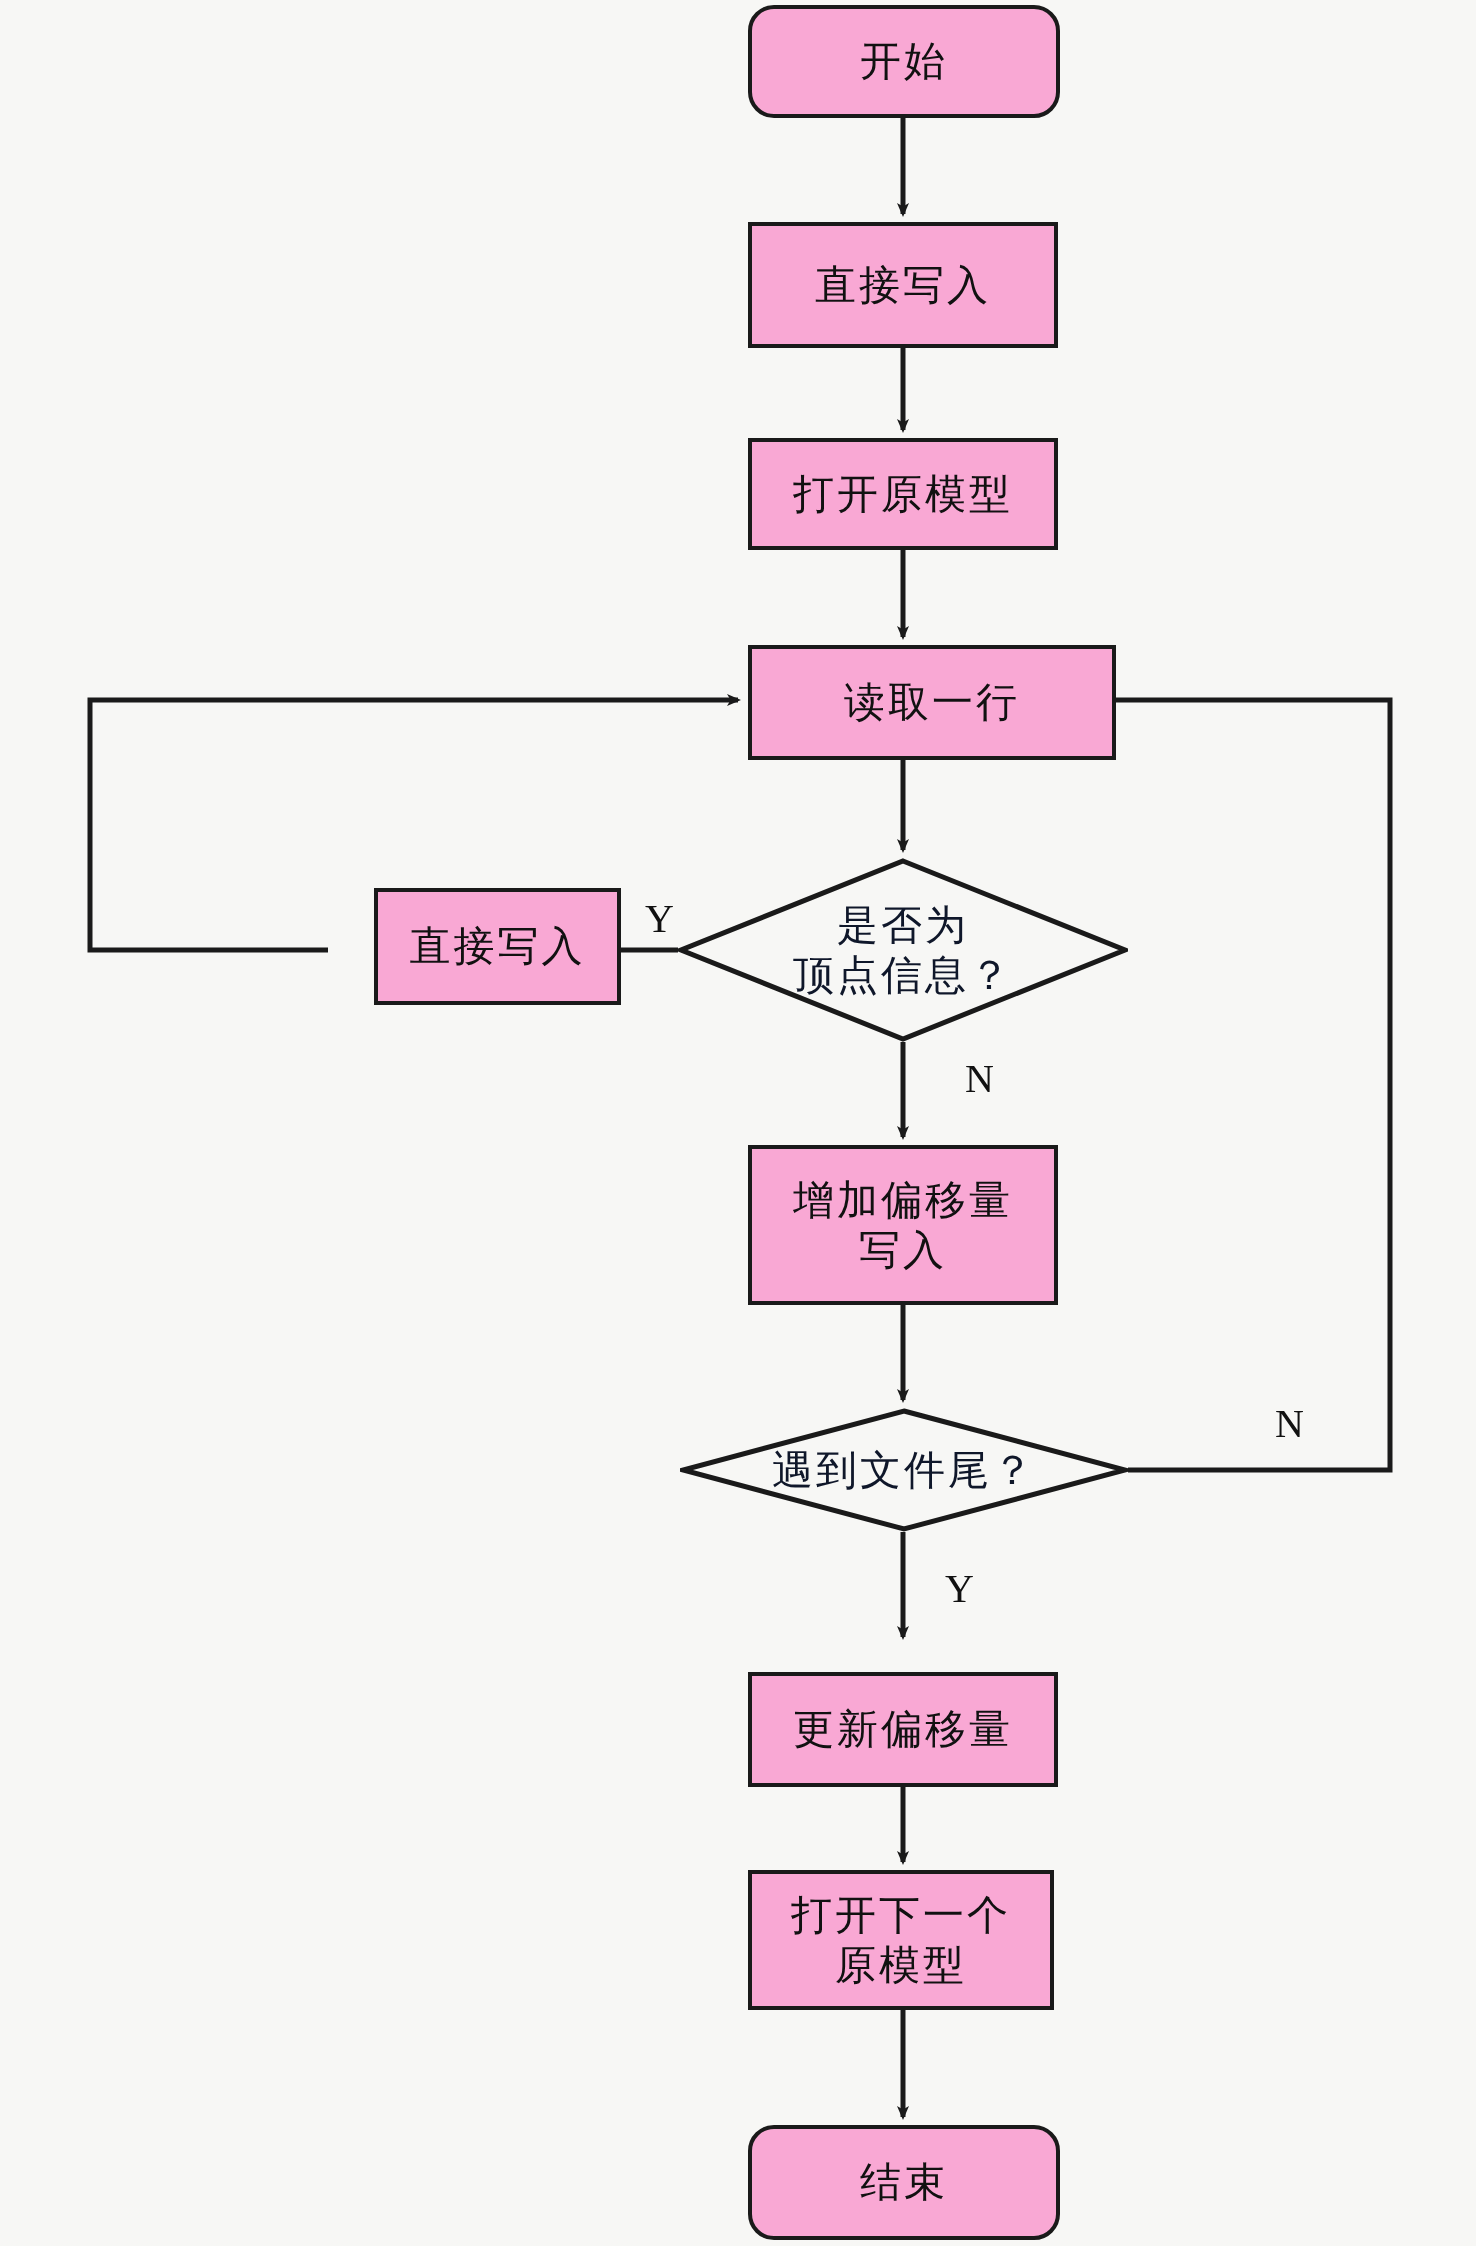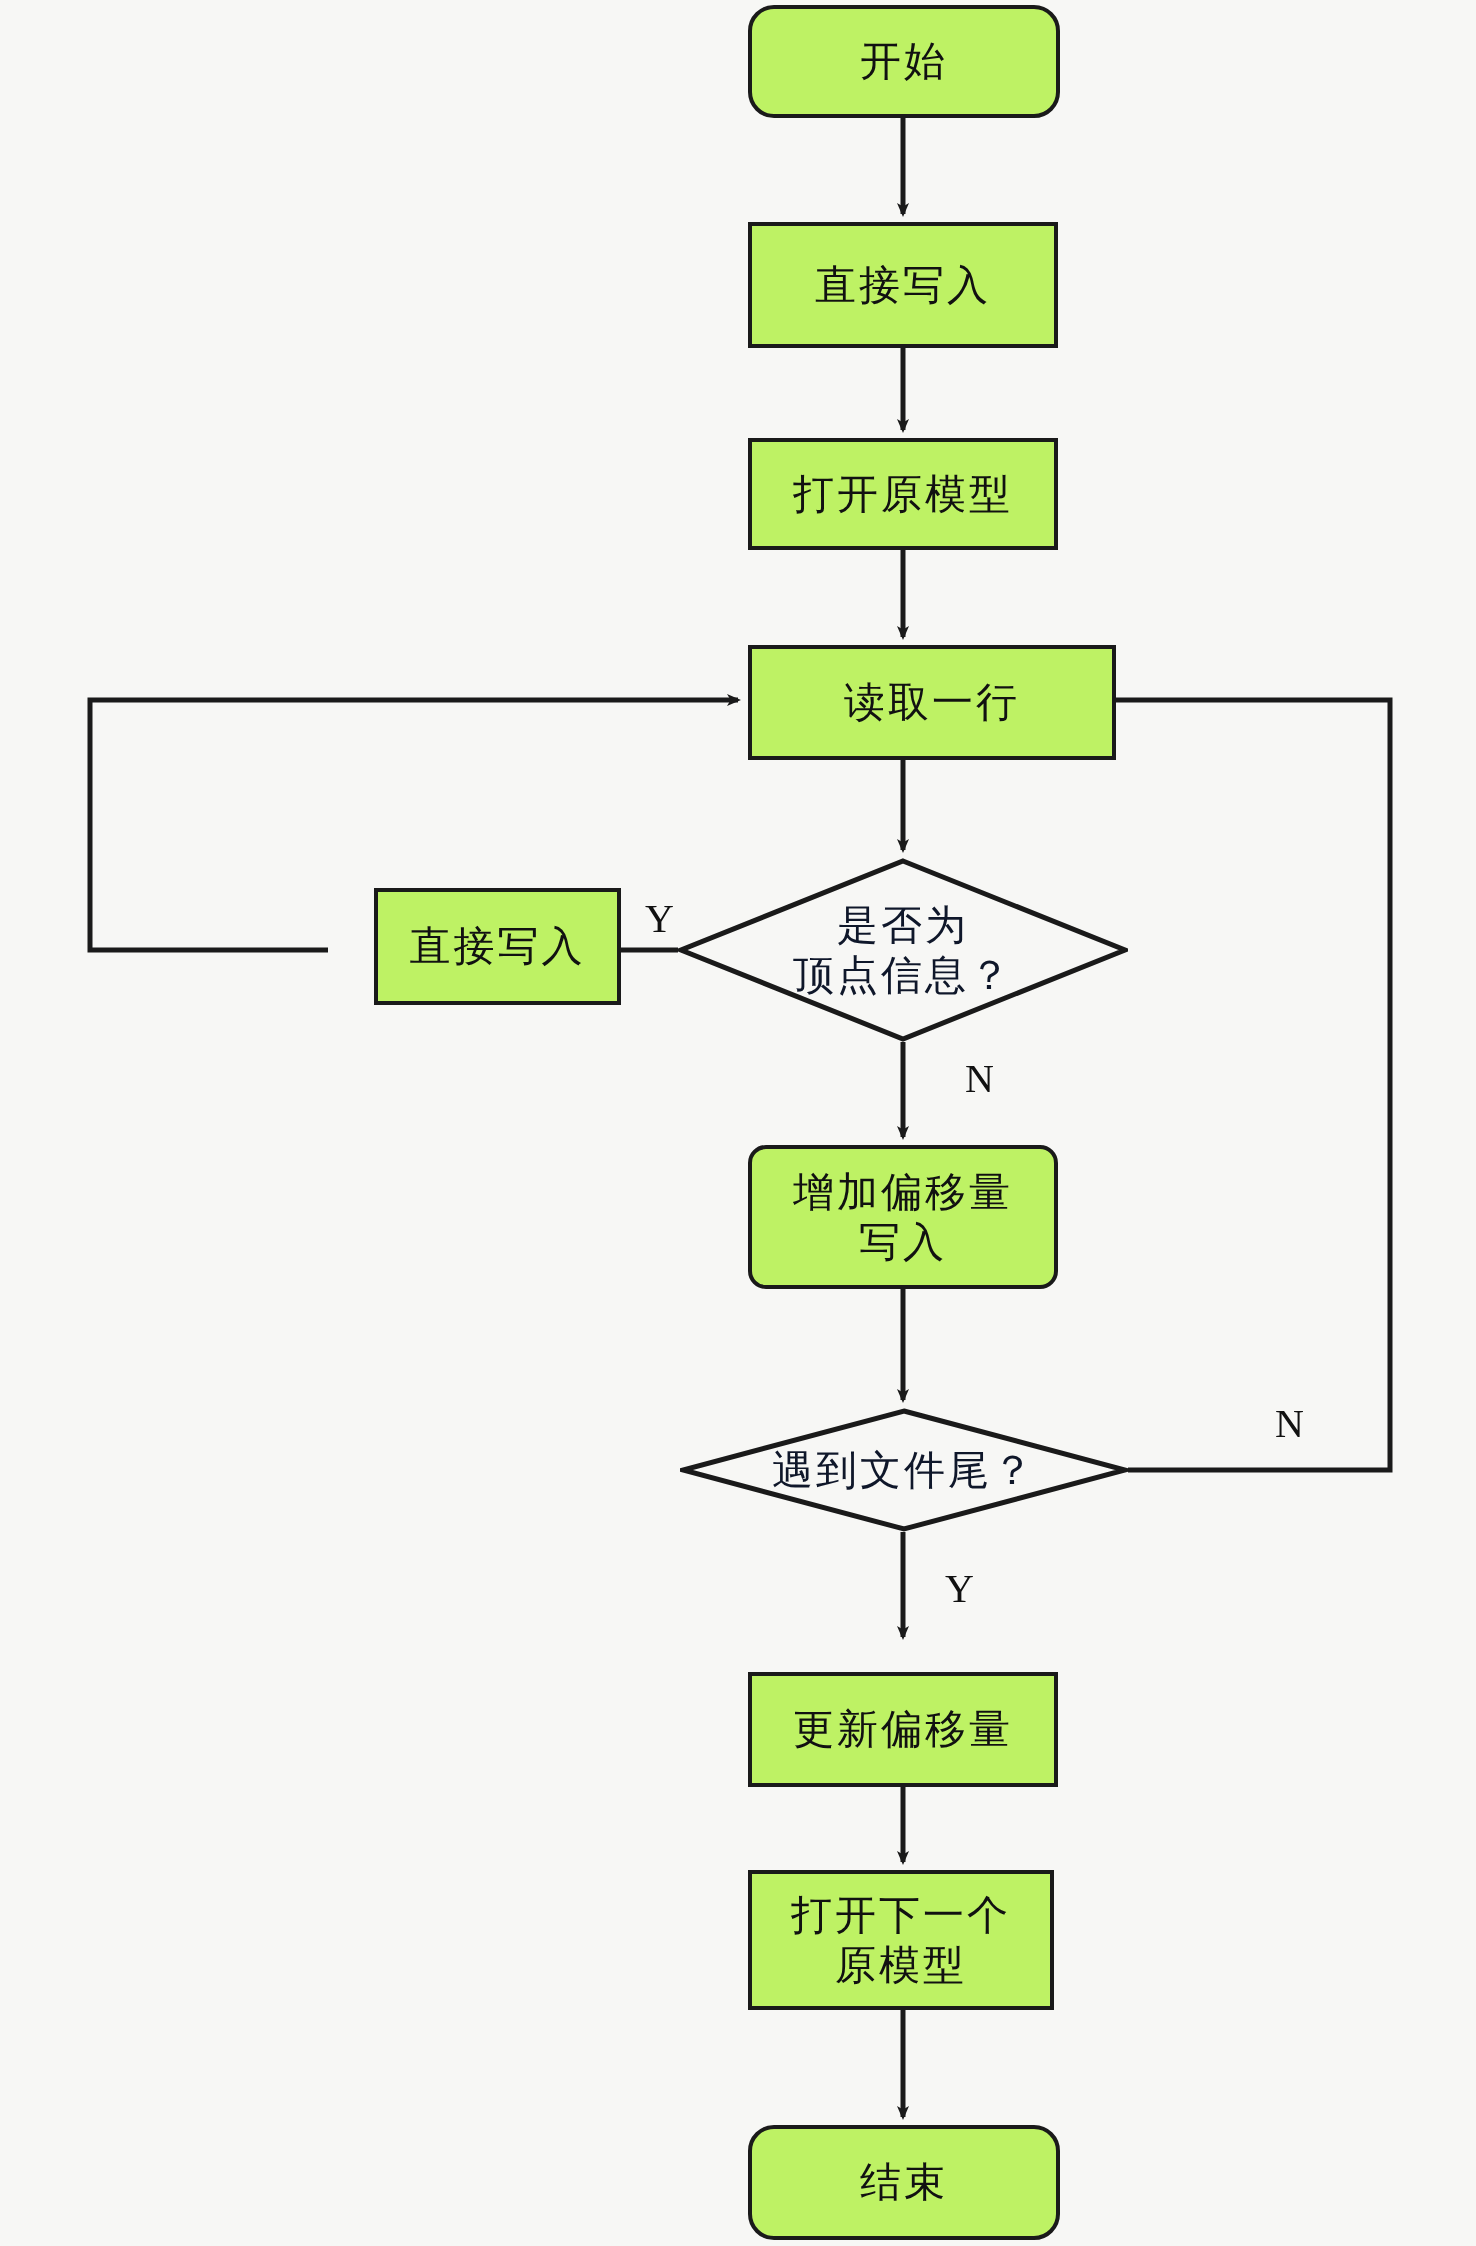--- a/index.html
+++ b/index.html
@@ -29,21 +29,21 @@
     position: absolute;
     box-sizing: border-box;
     display: flex;
     align-items: center;
     justify-content: center;
     text-align: center;
     color: #111;
     z-index: 2;
   }
   .node-process, .node-terminal {
-    background: #bef264;
+    background: #f9a8d4;
     border: 4px solid #1a1a1a;
   }
   .node-terminal {
     border-radius: 26px;
   }
   .node-label {
     font-size: 41px;
     line-height: 1.22;
     letter-spacing: 3px;
     white-space: pre-line;
@@ -143,21 +143,21 @@
       <polygon points="225,3 447,92 225,181 3,92" fill="#f7f7f5" stroke="#1a1a1a" stroke-width="5"></polygon>
     </svg>
     <div class="diamond-label">是否为
 顶点信息？</div>
   </div>
 
   <div class="node node-process" style="left:328px; top:888px; width:247px; height:117px;margin-left:46px;">
     <span class="node-label">直接写入</span>
   </div>
 
-  <div class="node node-process" style="left:748px; top:1145px; width:310px; height:144px;border-radius:18px;">
+  <div class="node node-process" style="left:748px; top:1145px; width:310px; height:160px;">
     <span class="node-label">增加偏移量
 写入</span>
   </div>
 
   <div class="diamond-wrap" style="left:680px; top:1408px; width:448px; height:124px;">
     <svg width="448" height="124" viewBox="0 0 448 124" xmlns="http://www.w3.org/2000/svg">
       <polygon points="224,3 445,62 224,121 3,62" fill="#f7f7f5" stroke="#1a1a1a" stroke-width="5"></polygon>
     </svg>
     <div class="diamond-label">遇到文件尾？</div>
   </div>

